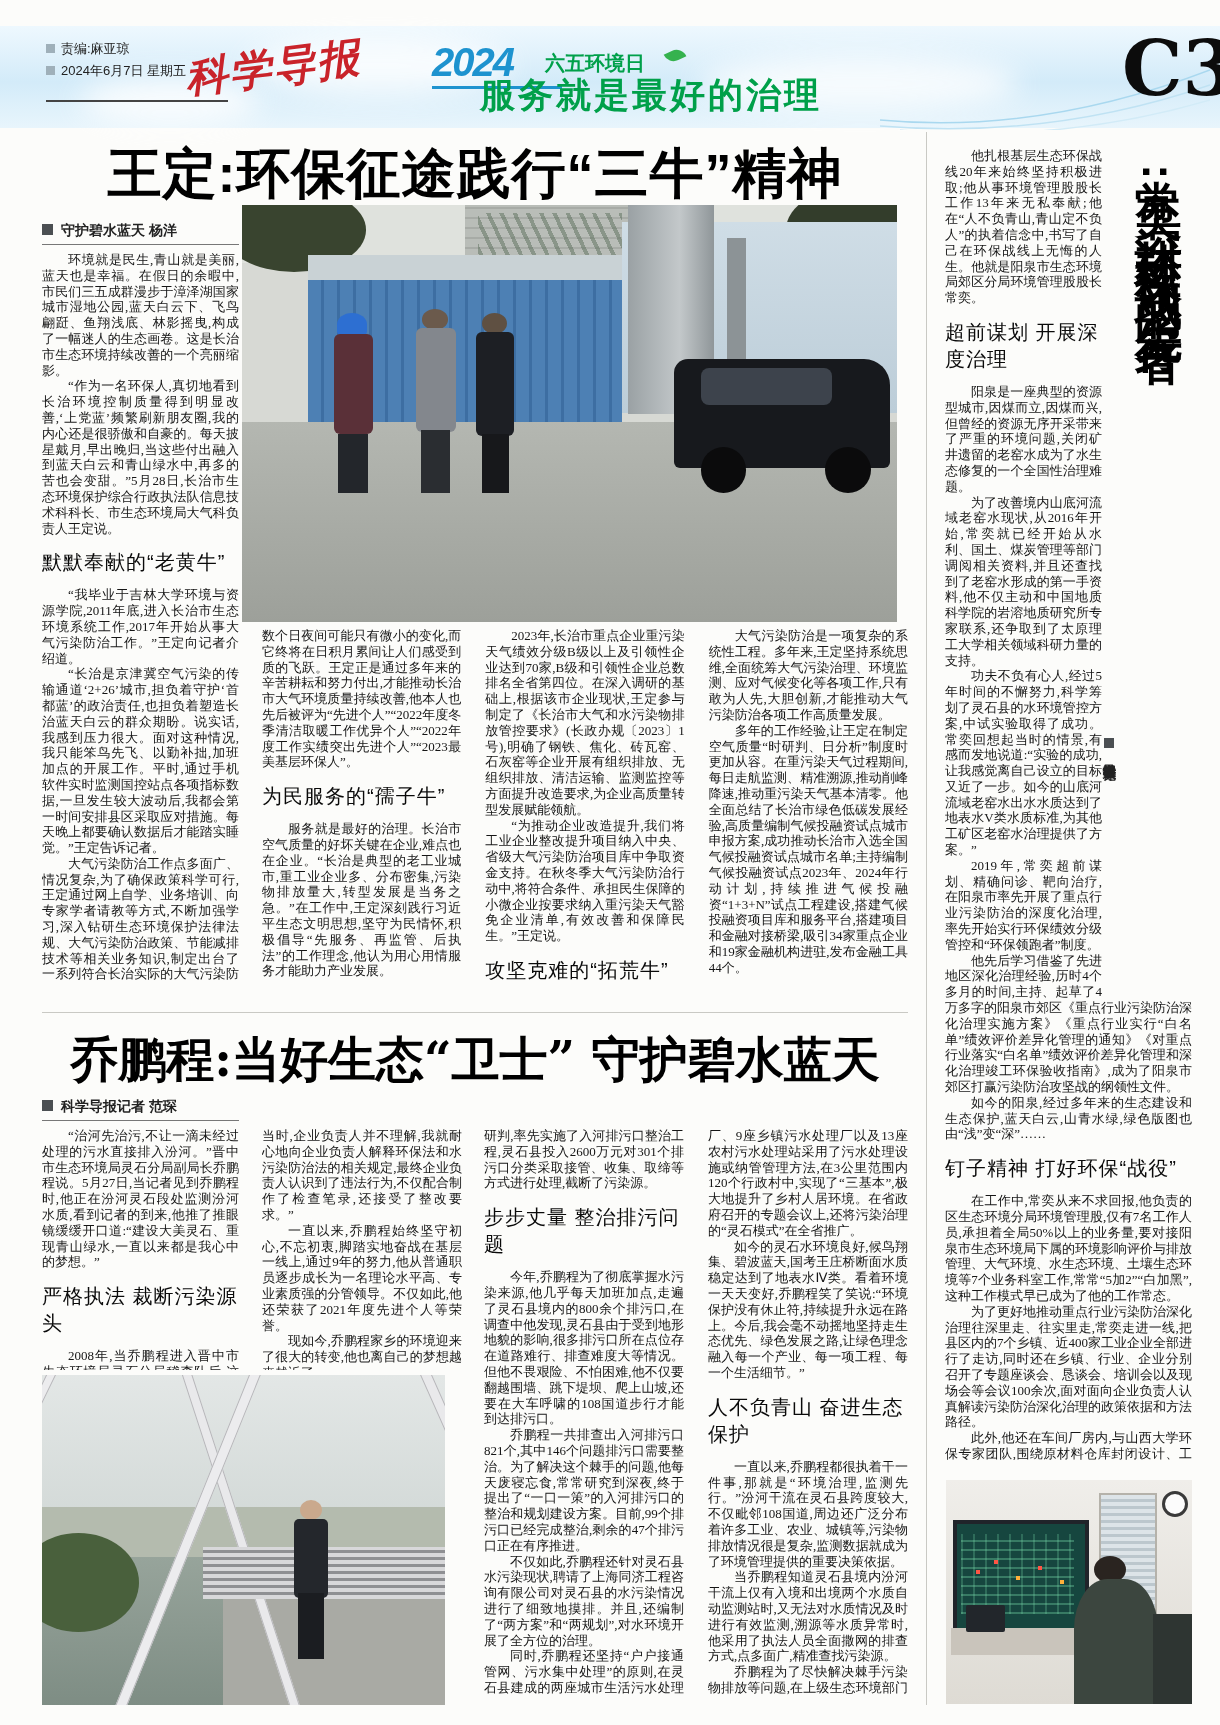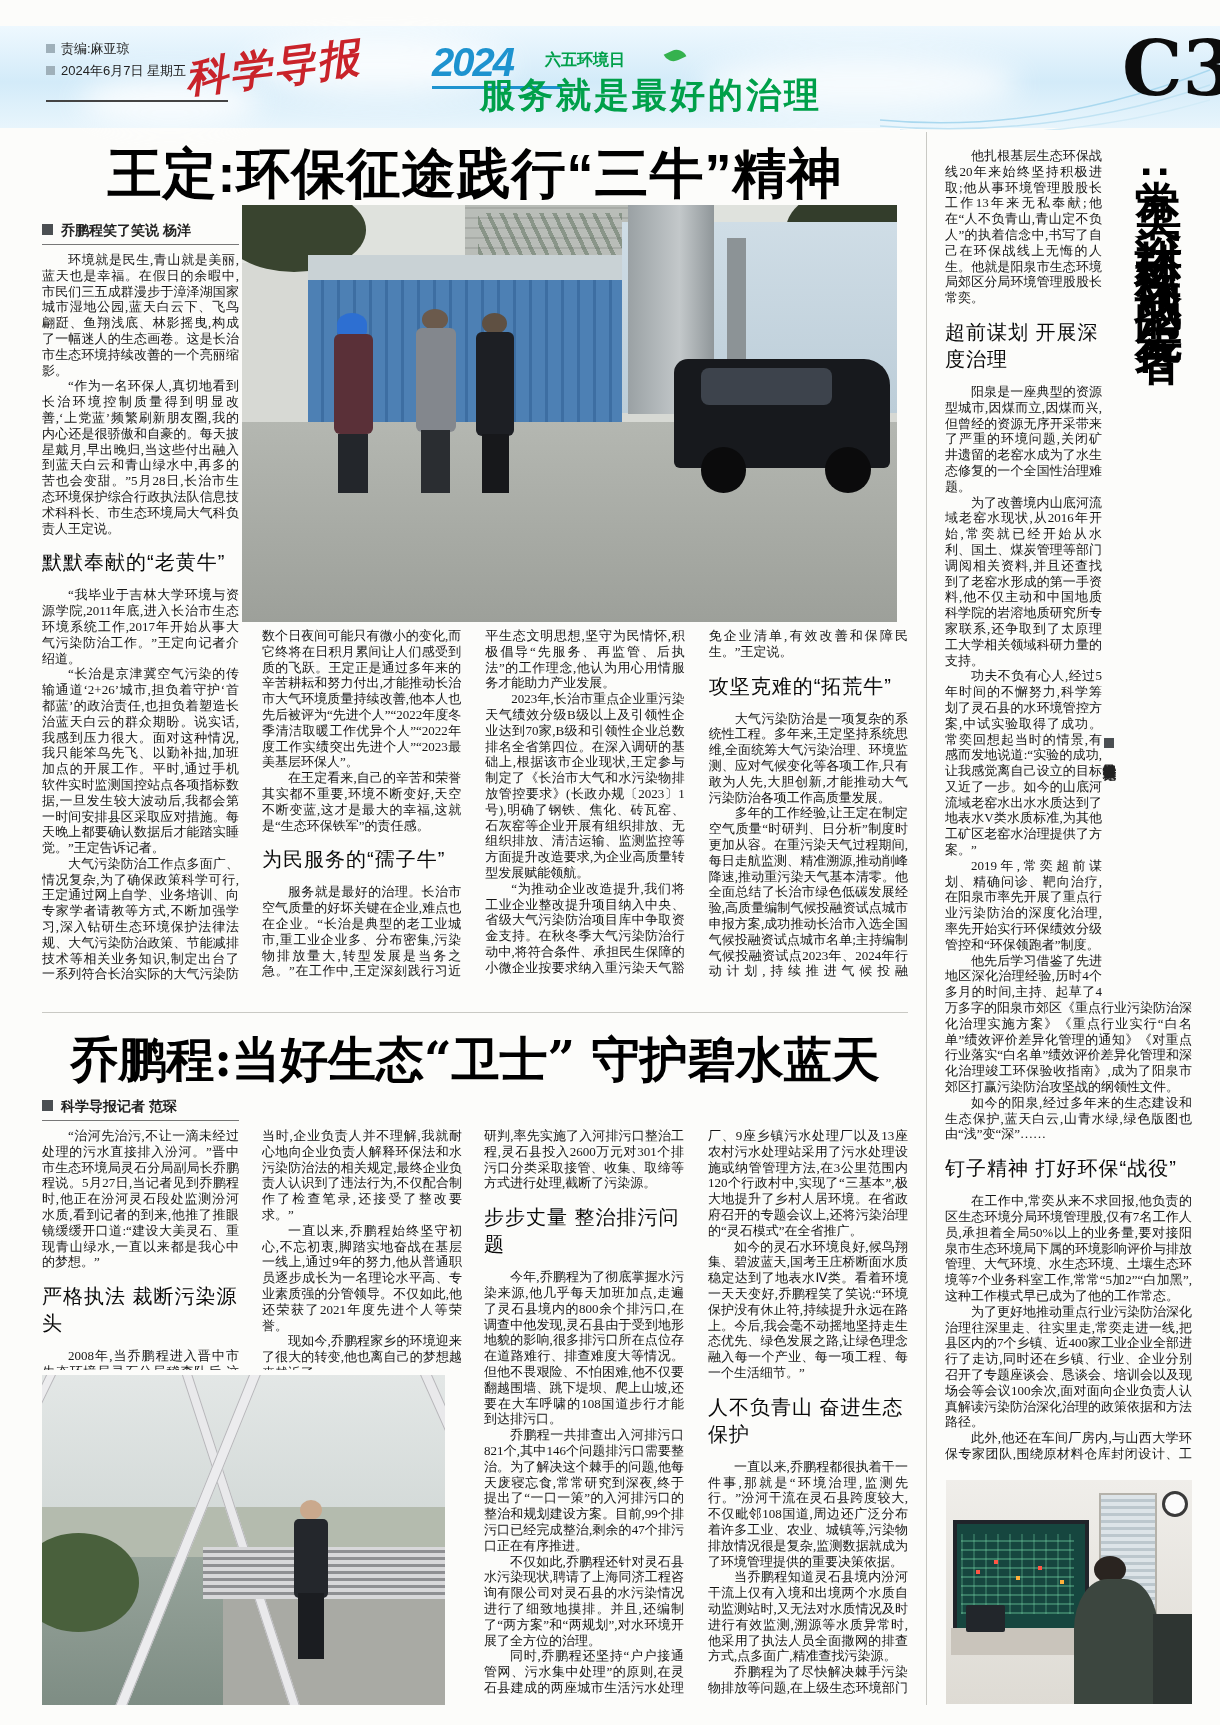--- a/index.html
+++ b/index.html
@@ -13,21 +13,21 @@
             font-size:13px;color:#222;line-height:22px;}
   .hdr-meta .sq{display:inline-block;width:9px;height:9px;background:#9fb0ba;margin-right:6px;}
   .hdr-rule{position:absolute;left:46px;top:100px;width:182px;height:2px;background:#444;}
   .masthead{position:absolute;left:185px;top:40px;font-family:"DejaVu Serif",serif;
             font-size:42px;font-weight:bold;font-style:italic;color:#c9232a;
             transform:rotate(-7deg);letter-spacing:2px;}
   .logo-year{position:absolute;left:432px;top:40px;font-family:"Liberation Sans",sans-serif;
              font-size:40px;font-weight:900;font-style:italic;color:#1e93cf;letter-spacing:-2px;}
   .logo-underline{position:absolute;left:432px;top:86px;width:130px;height:3px;background:#1e93cf;}
   .logo-event{position:absolute;left:545px;top:50px;font-family:"Liberation Sans",sans-serif;
-              font-size:16px;font-weight:900;color:#00a04a;}
+              font-size:20px;font-weight:900;color:#00a04a;}
   .leaf{position:absolute;left:665px;top:50px;width:20px;height:11px;background:#35b24e;
         border-radius:0 12px 0 12px;transform:rotate(-25deg);}
   .slogan{position:absolute;left:480px;top:72px;font-family:"Liberation Sans",sans-serif;
           font-size:35px;font-weight:900;color:#00a04a;letter-spacing:3px;}
   .pageno{position:absolute;left:1122px;top:24px;font-family:"DejaVu Serif",serif;
           font-size:76px;font-weight:bold;color:#0c0c0c;}
   .arcs{position:absolute;left:880px;top:40px;}
   
   .col p, .railflow p{font-size:13px;line-height:15.8px;text-align:justify;
         text-indent:2em;margin:0;color:#151515;}
@@ -91,21 +91,21 @@
 <div class="masthead">科学导报</div>
 <div class="logo-year">2024</div>
 <div class="logo-underline"></div>
 <div class="logo-event">六五环境日</div>
 <div class="leaf"></div>
 <div class="slogan">服务就是最好的治理</div>
 <div class="pageno">C3</div>
 
 <div class="a1-title">王定:环保征途践行“三牛”精神</div>
 <div class="byline" style="left:42px;top:222px;">
-  <span class="sq"></span><span>乔鹏程笑了笑说 杨洋</span>
+  <span class="sq"></span><span>守护碧水蓝天 杨洋</span>
 </div>
 <div class="byline-rule" style="left:42px;top:244px;width:197px;"></div>
 <div class="col a1-col1">
     <p>环境就是民生,青山就是美丽,蓝天也是幸福。在假日的余暇中,市民们三五成群漫步于漳泽湖国家城市湿地公园,蓝天白云下、飞鸟翩跹、鱼翔浅底、林影摇曳,构成了一幅迷人的生态画卷。这是长治市生态环境持续改善的一个亮丽缩影。</p>
     <p>“作为一名环保人,真切地看到长治环境控制质量得到明显改善,‘上党蓝’频繁刷新朋友圈,我的内心还是很骄傲和自豪的。每天披星戴月,早出晚归,当这些付出融入到蓝天白云和青山绿水中,再多的苦也会变甜。”5月28日,长治市生态环境保护综合行政执法队信息技术科科长、市生态环境局大气科负责人王定说。</p>
     <h3>默默奉献的“老黄牛”</h3>
     <p>“我毕业于吉林大学环境与资源学院,2011年底,进入长治市生态环境系统工作,2017年开始从事大气污染防治工作。”王定向记者介绍道。</p>
     <p>“长治是京津冀空气污染的传输通道‘2+26’城市,担负着守护‘首都蓝’的政治责任,也担负着塑造长治蓝天白云的群众期盼。说实话,我感到压力很大。面对这种情况,我只能笨鸟先飞、以勤补拙,加班加点的开展工作。平时,通过手机软件实时监测国控站点各项指标数据,一旦发生较大波动后,我都会第一时间安排县区采取应对措施。每天晚上都要确认数据后才能踏实睡觉。”王定告诉记者。</p>
     <p>大气污染防治工作点多面广、情况复杂,为了确保政策科学可行,王定通过网上自学、业务培训、向专家学者请教等方式,不断加强学习,深入钻研生态环境保护法律法规、大气污染防治政策、节能减排技术等相关业务知识,制定出台了一系列符合长治实际的大气污染防治政策体系,督促县区完成18座4.3米焦炉关停淘汰,完成5家钢铁企业、8家焦化、4家水泥熟料、6家水泥粉磨站超低排放改造,推动新能源载货车辆更新2500余辆。这一个个数据换来的是长治市的蓝天白云,繁星闪烁。2023年,长治市空气质量综合指数为4.14,同比下降4.2%;优良天比例为76.7%;PM2.5浓度为36微克/立方米,同比下降7.7%。其中,综合指数数值排名全省第三位,PM2.5浓度降至历年最低水平。</p>
   </div>
@@ -134,21 +134,20 @@
   <div class="ph" style="left:27.5%;top:25%;width:4%;height:5%;background:#6b5a4c;border-radius:50%;"></div>
   <div class="ph" style="left:26.6%;top:29.5%;width:6%;height:25%;background:#83878d;border-radius:6px;"></div>
   <div class="ph" style="left:27.4%;top:54%;width:4.4%;height:15%;background:#2a2d31;"></div>
   <div class="ph" style="left:36.6%;top:26%;width:3.8%;height:5%;background:#5f5042;border-radius:50%;"></div>
   <div class="ph" style="left:35.8%;top:30.5%;width:5.8%;height:25%;background:#1d1f24;border-radius:6px;"></div>
   <div class="ph" style="left:36.6%;top:55%;width:4.2%;height:14%;background:#17181b;"></div>
 </div>
 
 <div class="a1-flow col">
     <p class="pc">数个日夜间可能只有微小的变化,而它终将在日积月累间让人们感受到质的飞跃。王定正是通过多年来的辛苦耕耘和努力付出,才能推动长治市大气环境质量持续改善,他本人也先后被评为“先进个人”“2022年度冬季清洁取暖工作优异个人”“2022年度工作实绩突出先进个人”“2023最美基层环保人”。</p>
-    <p>在王定看来,自己的辛苦和荣誉其实都不重要,环境不断变好,天空不断变蓝,这才是最大的幸福,这就是“生态环保铁军”的责任感。</p>
     <h3>为民服务的“孺子牛”</h3>
     <p>服务就是最好的治理。长治市空气质量的好坏关键在企业,难点也在企业。“长治是典型的老工业城市,重工业企业多、分布密集,污染物排放量大,转型发展是当务之急。”在工作中,王定深刻践行习近平生态文明思想,坚守为民情怀,积极倡导“先服务、再监管、后执法”的工作理念,他认为用心用情服务才能助力产业发展。</p>
     <p>2023年,长治市重点企业重污染天气绩效分级B级以上及引领性企业达到70家,B级和引领性企业总数排名全省第四位。在深入调研的基础上,根据该市企业现状,王定参与制定了《长治市大气和水污染物排放管控要求》(长政办规〔2023〕1号),明确了钢铁、焦化、砖瓦窑、石灰窑等企业开展有组织排放、无组织排放、清洁运输、监测监控等方面提升改造要求,为企业高质量转型发展赋能领航。</p>
     <p>“为推动企业改造提升,我们将工业企业整改提升项目纳入中央、省级大气污染防治项目库中争取资金支持。在秋冬季大气污染防治行动中,将符合条件、承担民生保障的小微企业按要求纳入重污染天气豁免企业清单,有效改善和保障民生。”王定说。</p>
     <h3>攻坚克难的“拓荒牛”</h3>
     <p>大气污染防治是一项复杂的系统性工程。多年来,王定坚持系统思维,全面统筹大气污染治理、环境监测、应对气候变化等各项工作,只有敢为人先,大胆创新,才能推动大气污染防治各项工作高质量发展。</p>
     <p>多年的工作经验,让王定在制定空气质量“时研判、日分析”制度时更加从容。在重污染天气过程期间,每日走航监测、精准溯源,推动削峰降速,推动重污染天气基本清零。他全面总结了长治市绿色低碳发展经验,高质量编制气候投融资试点城市申报方案,成功推动长治市入选全国气候投融资试点城市名单;主持编制气候投融资试点2023年、2024年行动计划,持续推进气候投融资“1+3+N”试点工程建设,搭建气候投融资项目库和服务平台,搭建项目和金融对接桥梁,吸引34家重点企业和19家金融机构进驻,发布金融工具44个。</p>
   </div>
 
 <div class="divider-h" style="left:42px;top:1012px;width:866px;height:1px;"></div>

